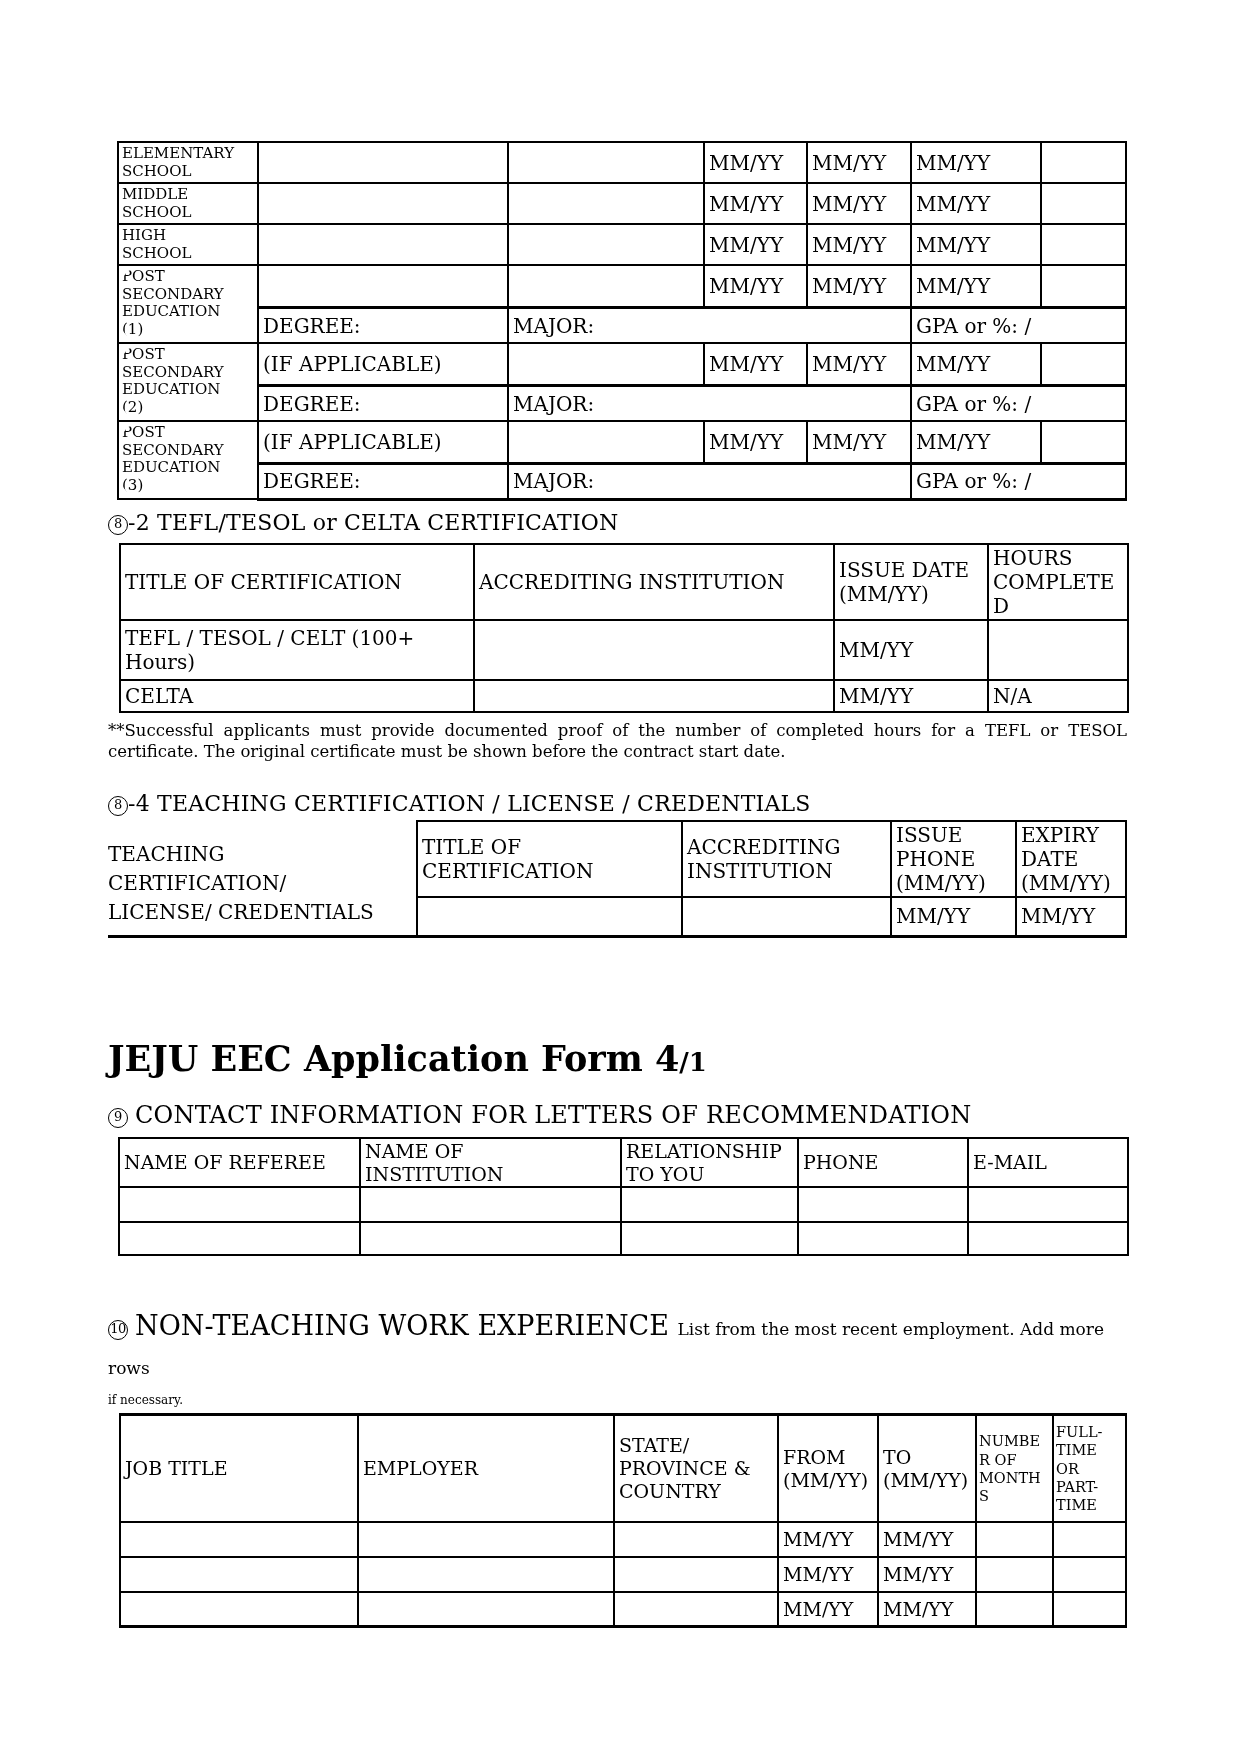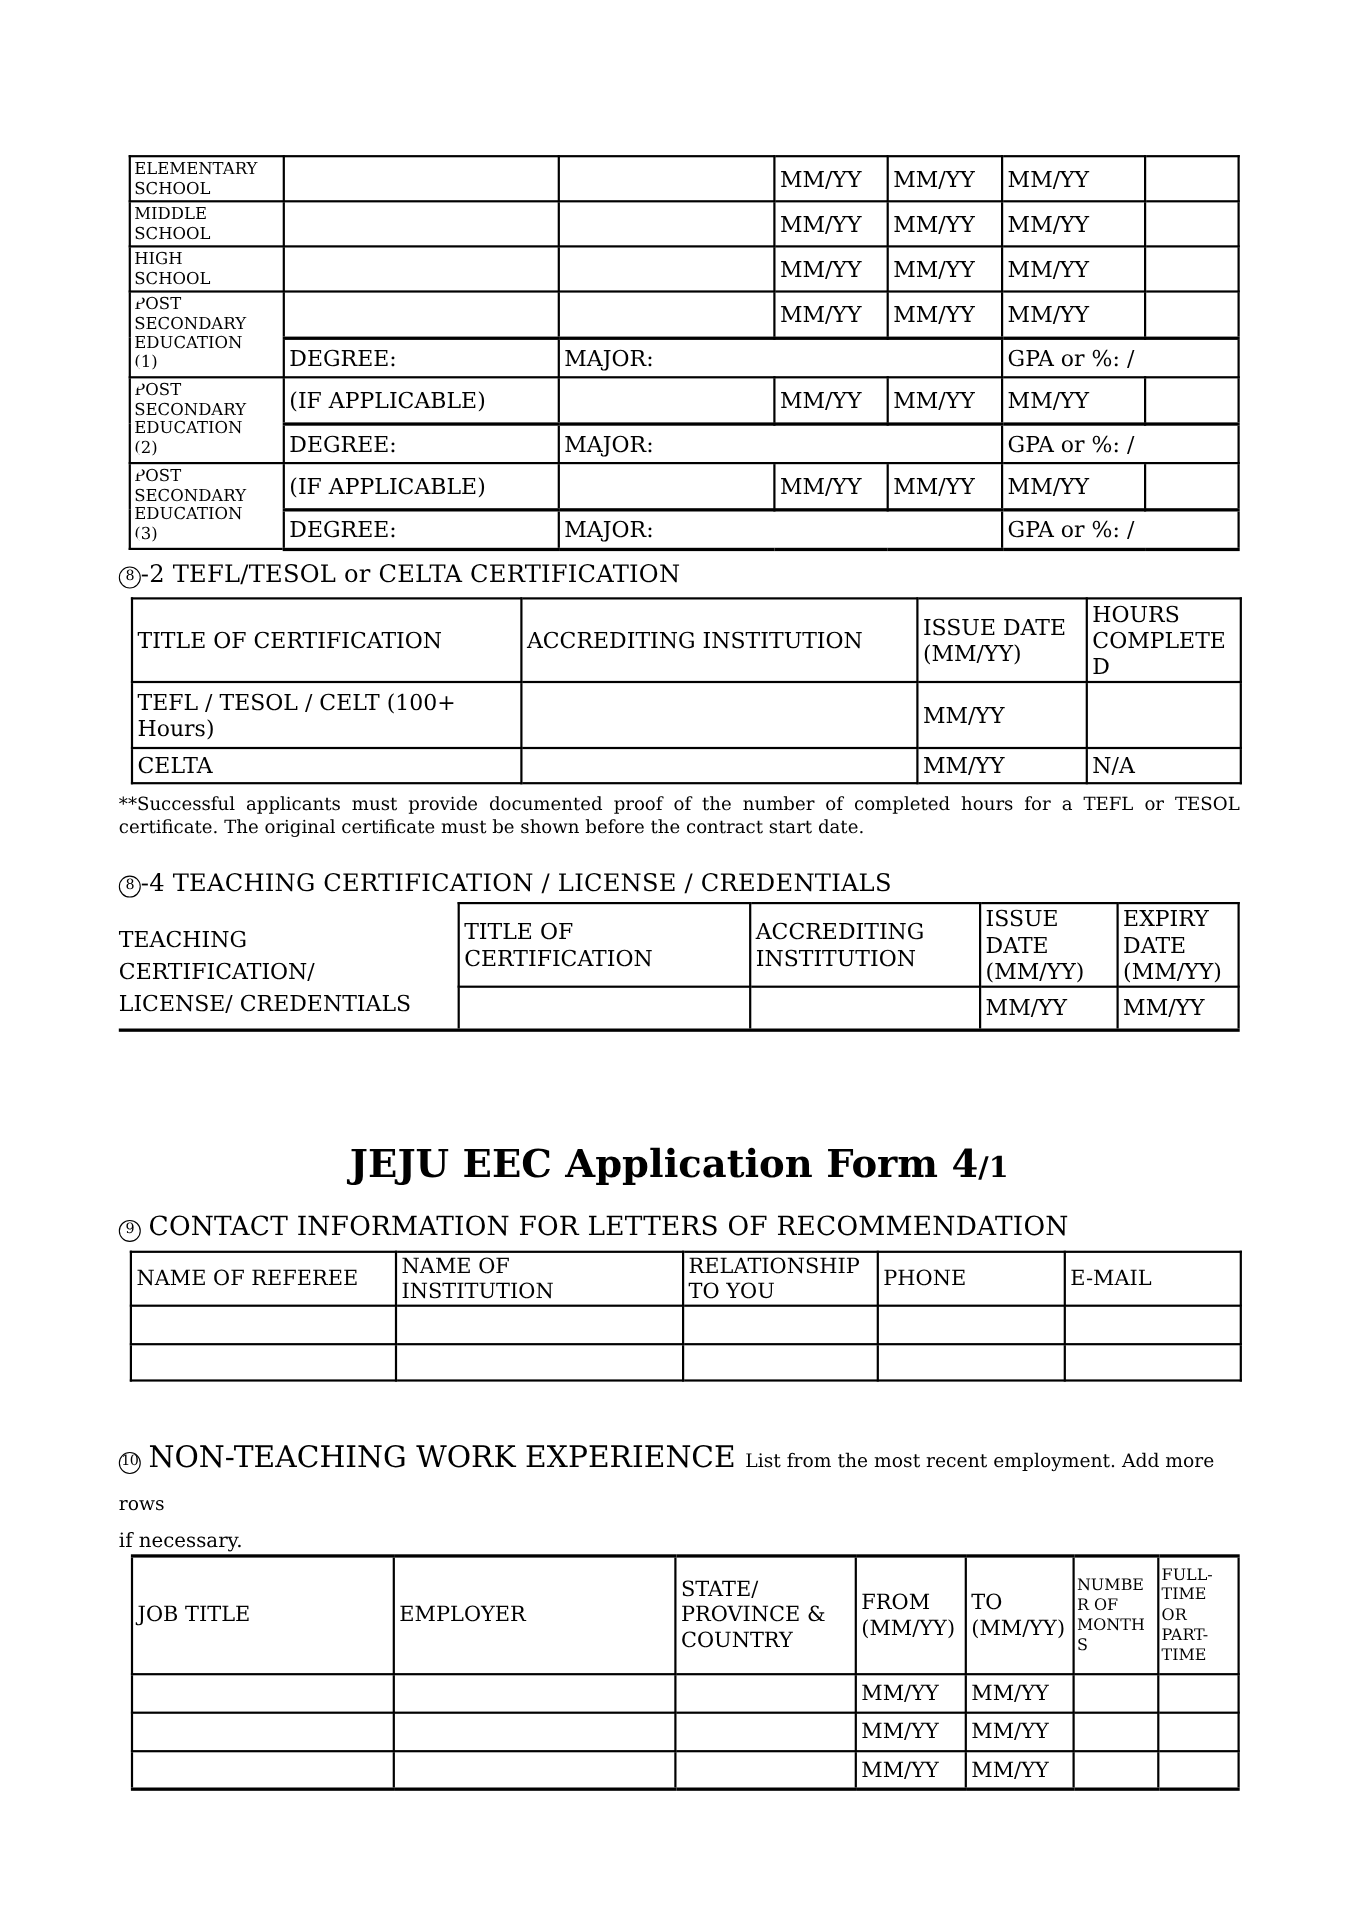--- a/index.html
+++ b/index.html
@@ -25,21 +25,21 @@
   #edu-table tr.r-degree td { height:36px; border-top:3px solid #000; }
   #edu-table tr.r-last td { border-bottom:3px solid #000; }
 
   
   .heading { font-size:22px; line-height:28px; letter-spacing:.2px; }
   .h82 { margin:8px 0 6px 0; }
   .h83 { margin-top:28px; margin-bottom:2px; }
   .h9  { font-size:24px; line-height:28px; margin-top:16px; }
   .h10 { font-size:27px; line-height:36px; margin-top:52px; }
   .h10 .small-note { font-size:17px; }
-  .h10b { font-size:18px; line-height:21px; margin-top:4px; }
+  .h10b { font-size:12px; line-height:21px; margin-top:4px; }
   .badge { display:inline-block; width:20px; height:20px; border:1.5px solid #000;
            border-radius:50%; font-size:13px; line-height:16.5px; text-align:center;
            vertical-align:2px; letter-spacing:-0.5px; }
   .gap { margin-left:7px; }
 
   
   #tefl-table { width:1008px; margin-left:11px; }
   #tefl-table th { height:72px; }
   #tefl-table tr.t-r1 td { height:60px; }
   #tefl-table tr.t-r2 td { height:32px; }
@@ -51,21 +51,21 @@
   
   #cert-wrap { margin-top:2px; display:flex; align-items:stretch; width:1019px;
                border-bottom:3px solid #000; }
   #cert-label { width:310px; font-size:20px; line-height:29px; padding-top:20px;
                 white-space:pre-line; }
   #cert-table { width:709px; }
   #cert-table th { height:73px; }
   #cert-table tr.c-row td { height:38px; border-bottom:none; }
 
   
-  .title { margin-top:98px; text-align:center; font-weight:bold;
+  .title { margin-top:98px; font-weight:bold;
            font-size:35px; line-height:46px; }
   .title .suffix { font-size:26px; }
 
   
   #ref-table { margin-top:8px; margin-left:10px; width:1009px; }
   #ref-table th { height:46px; font-size:19px; }
   #ref-table tr.f-r1 td { height:35px; }
   #ref-table tr.f-r2 td { height:33px; }
 
   
@@ -233,21 +233,21 @@
           <col style="width:125px">
           <col style="width:110px">
       </colgroup>
       <tbody>
           <tr>
         <th class="pre center">TITLE OF
 CERTIFICATION</th>
         <th class="pre center">ACCREDITING
 INSTITUTION</th>
         <th class="pre center">ISSUE
-DATE
+PHONE
 (MM/YY)</th>
         <th class="pre center">EXPIRY
 DATE
 (MM/YY)</th>
       </tr>
       <tr class="c-row">
         <td></td>
         <td></td>
         <td class="center">MM/YY</td>
         <td class="center">MM/YY</td>

